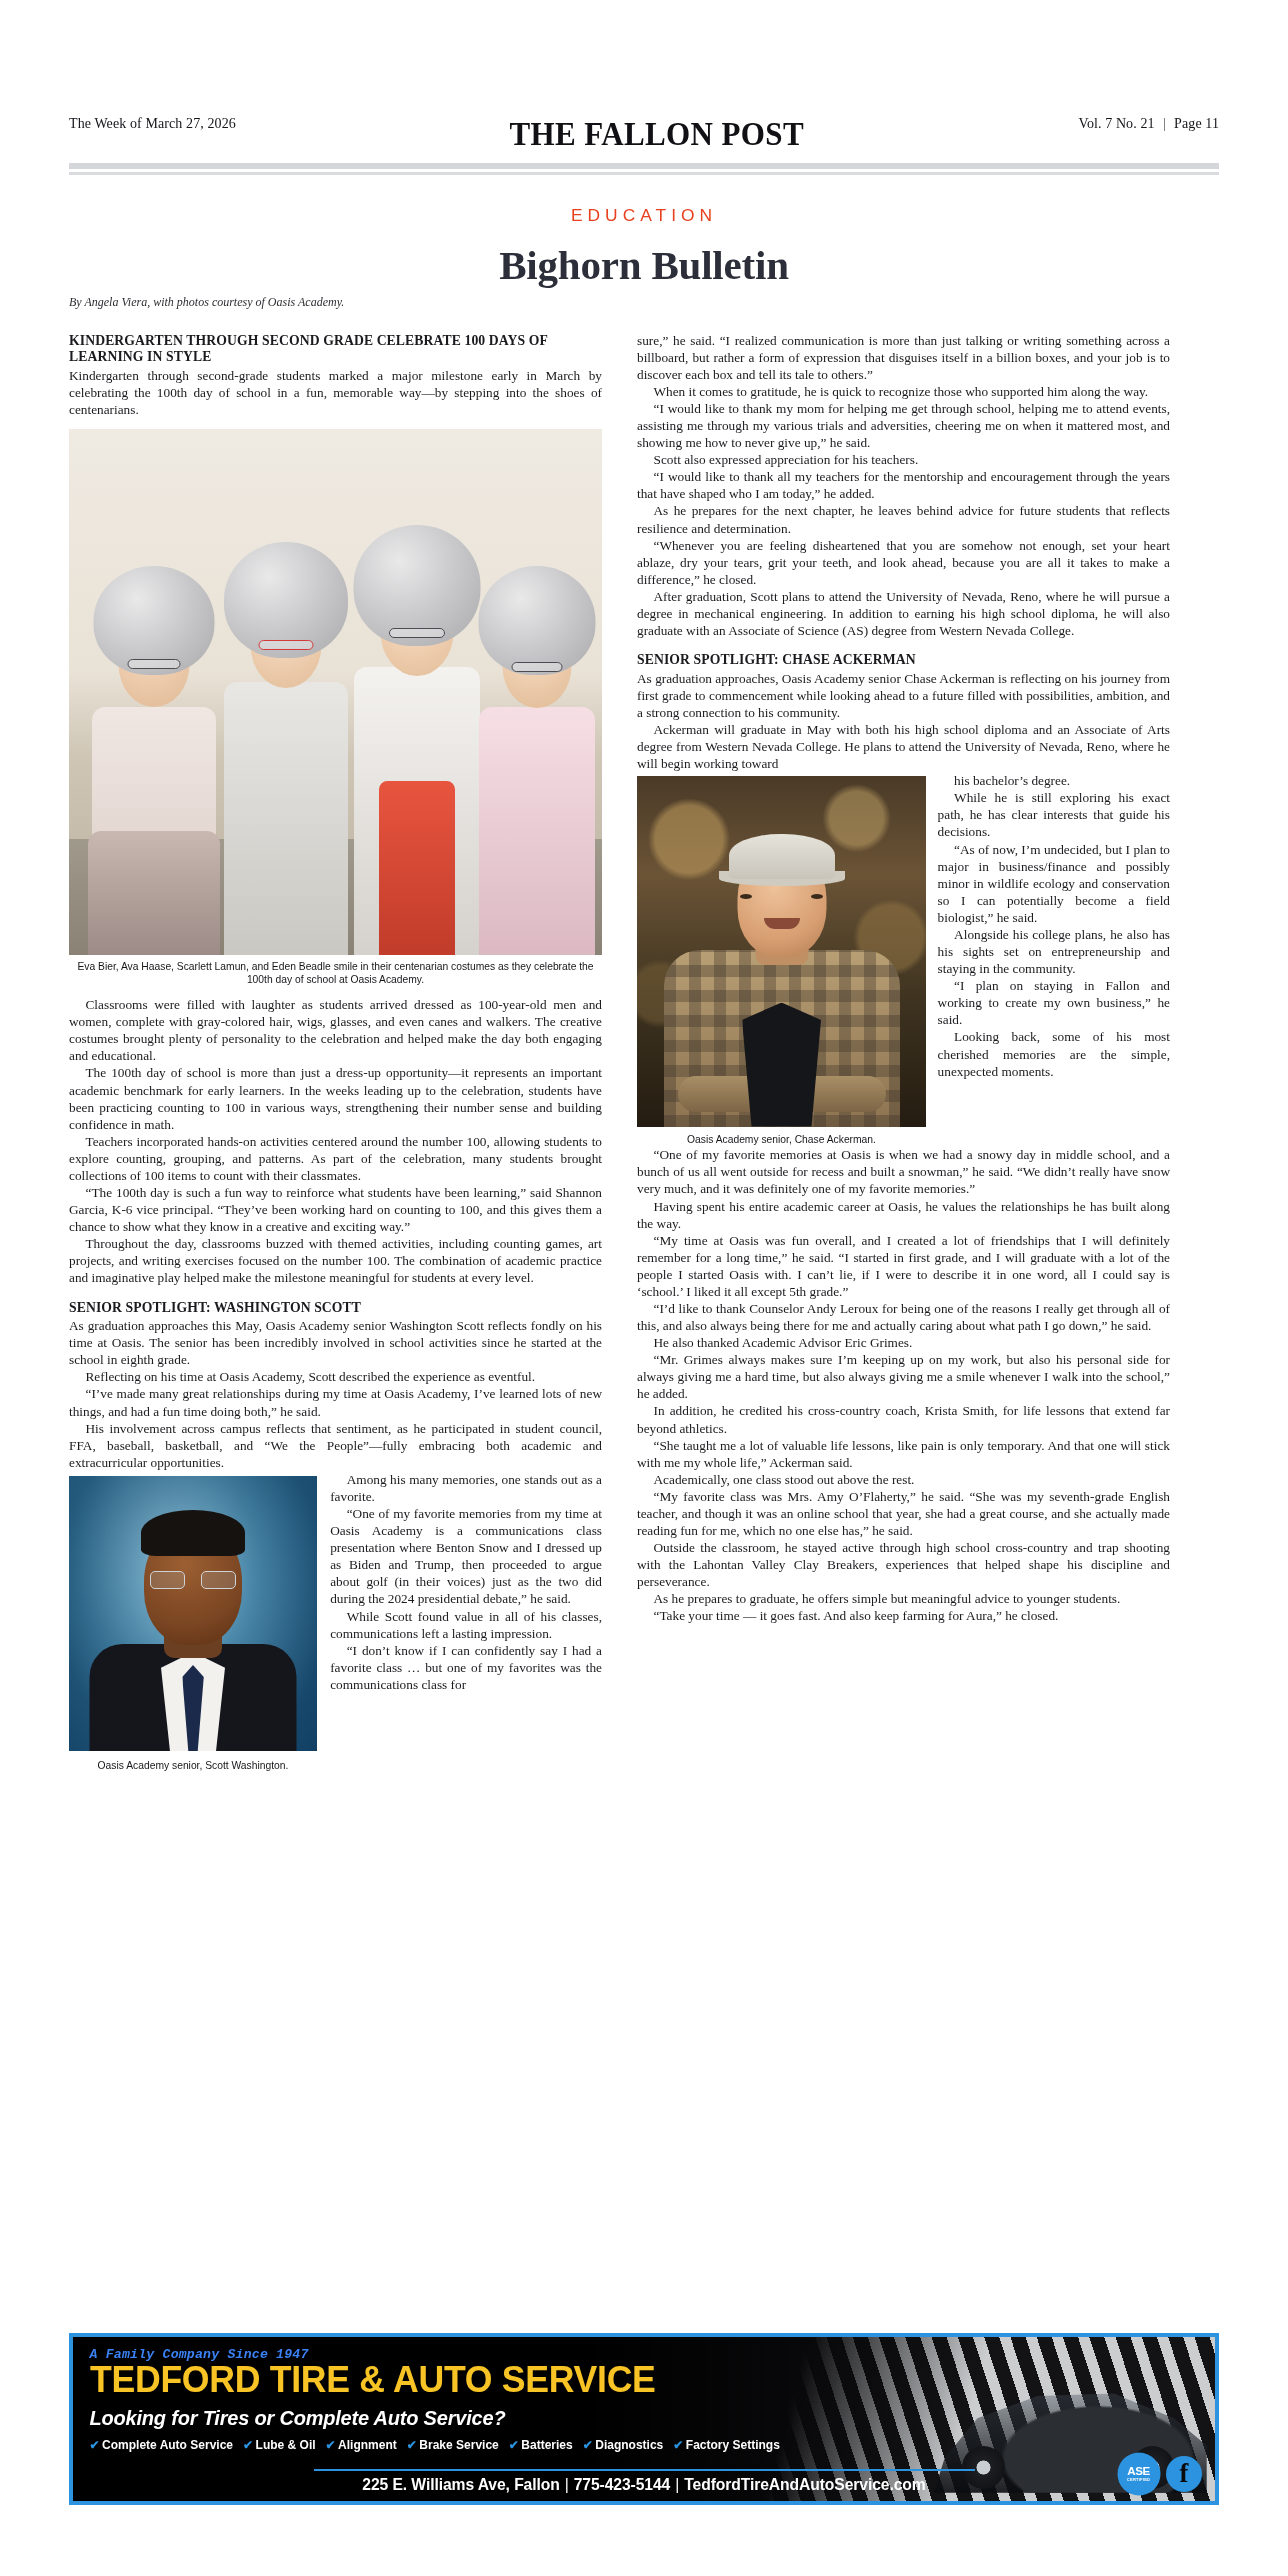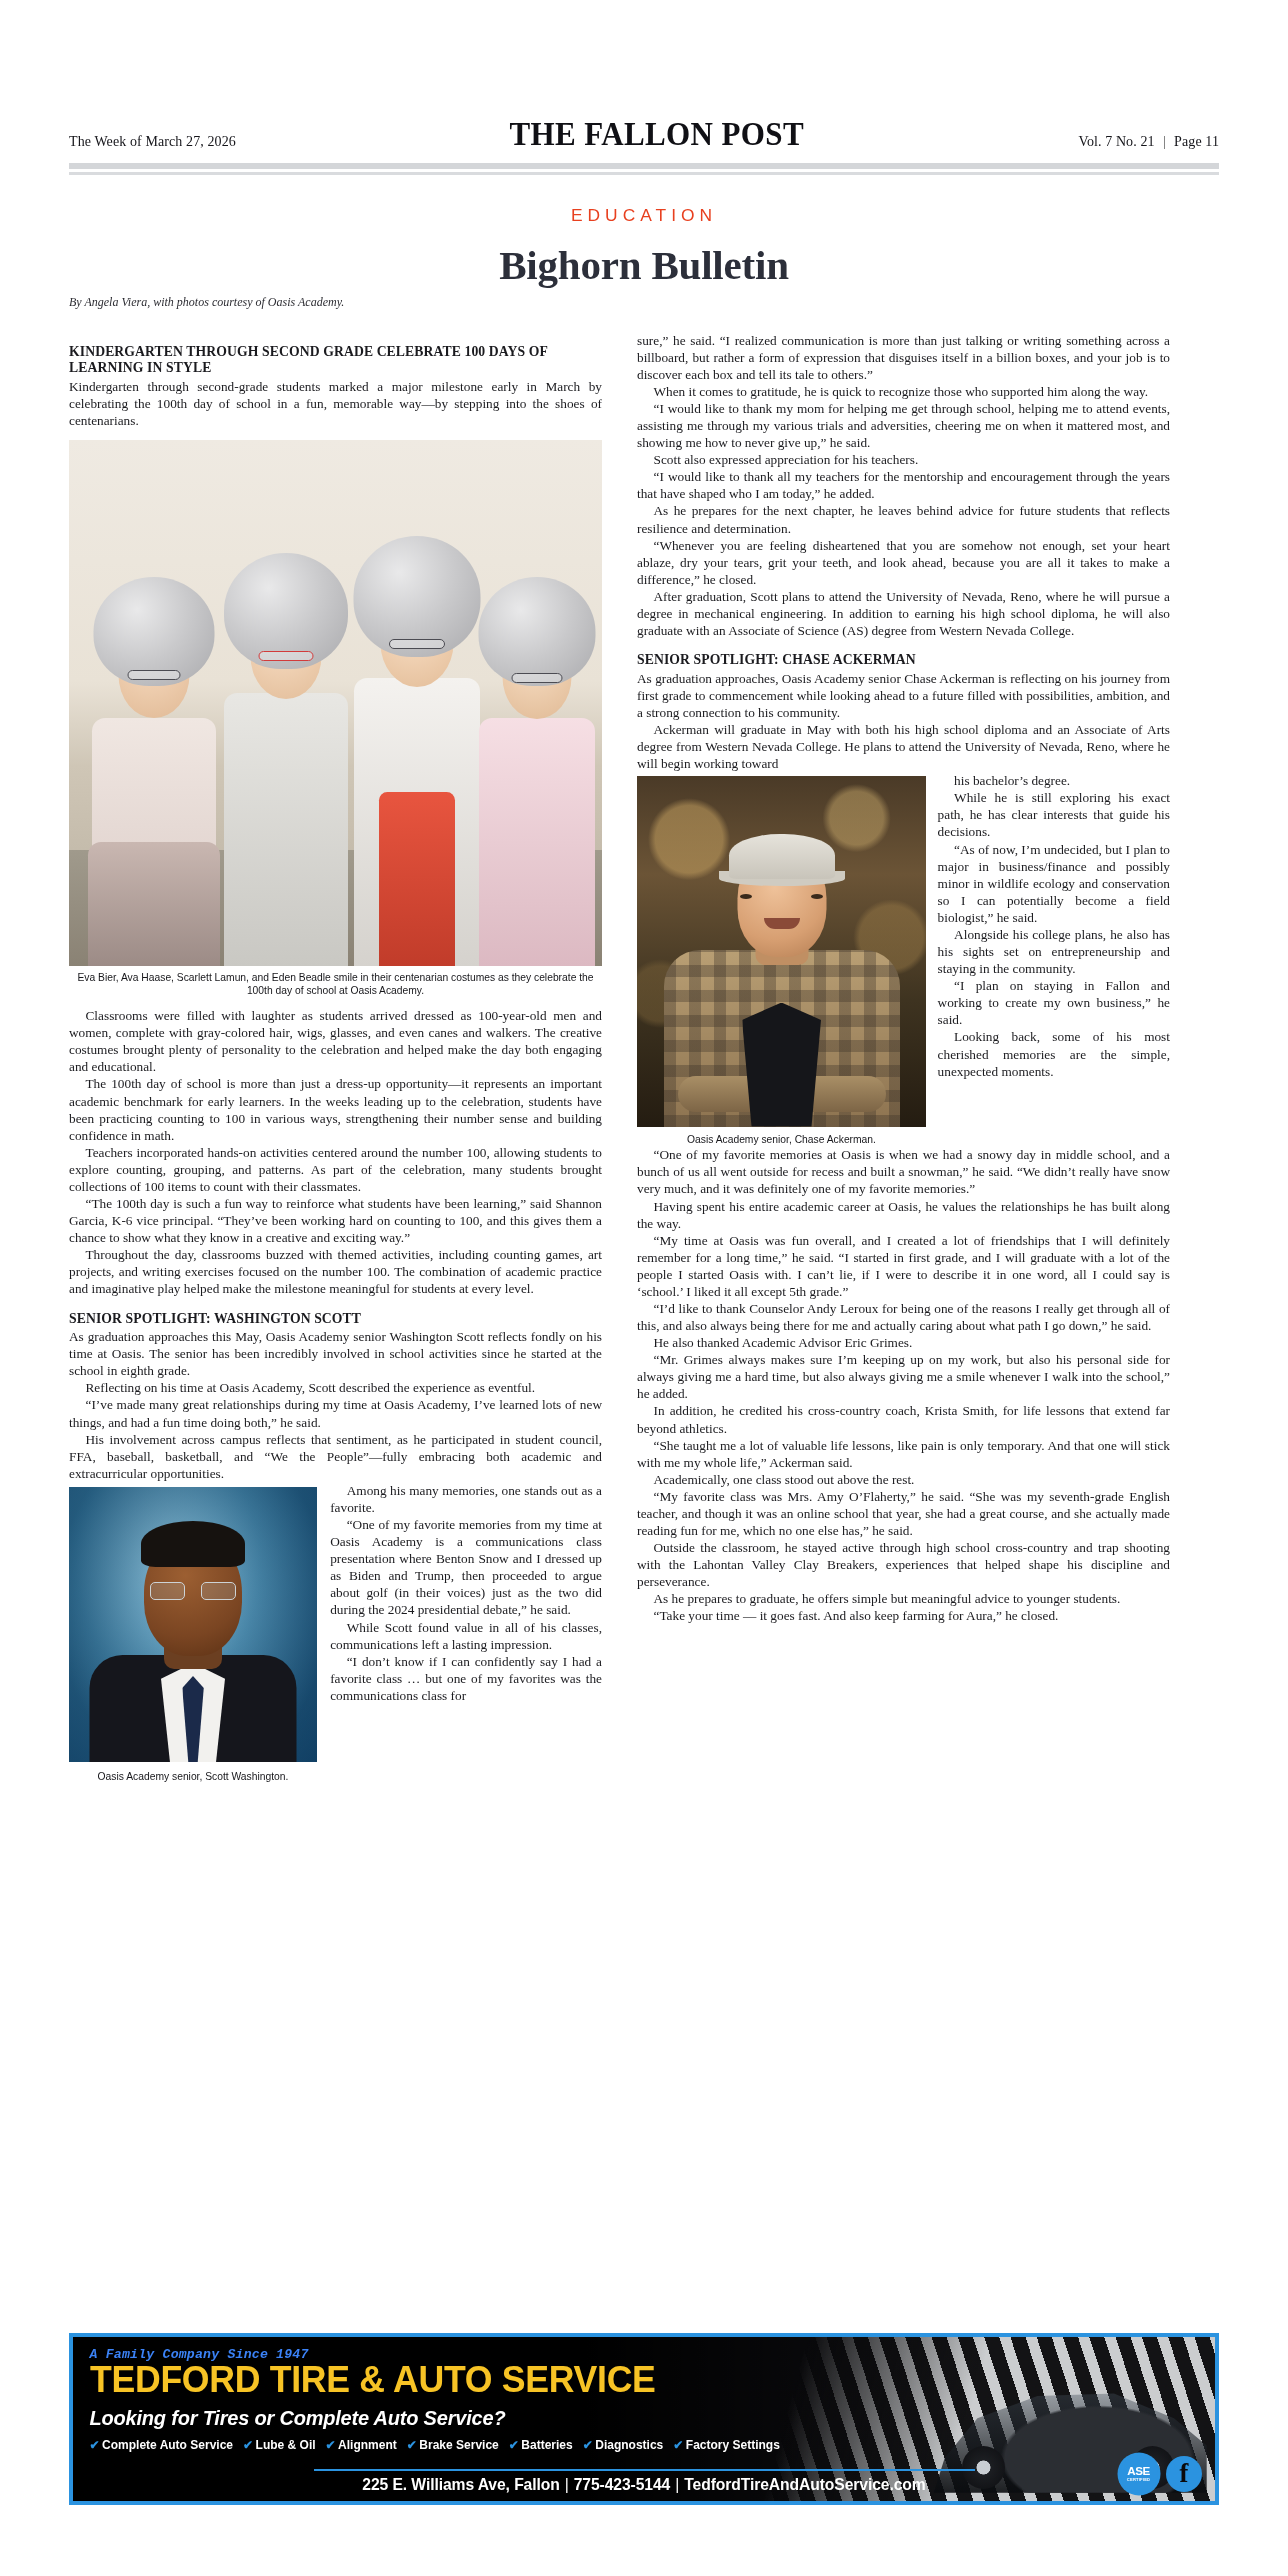--- a/index.html
+++ b/index.html
@@ -9,21 +9,21 @@
     height: 2576px;
     background: #ffffff;
     font-family: "Liberation Serif", serif;
     color: #1b1b1f;
     -webkit-font-smoothing: antialiased;
   }
   .page { position: relative; width: 1288px; height: 2576px; padding: 0 69px; }
 
   
   .masthead {
-    display:flex; align-items:flex-end; justify-content:space-between;
+    display:flex; justify-content:space-between;
     padding-top: 116px;
   }
   .masthead-left, .masthead-right {
     font-family: "Liberation Serif", serif;
     font-size: 14px; letter-spacing:0.1px; color:#15151a;
     padding-bottom: 3.3px; white-space: nowrap;
   }
   .masthead-right span.sep { display:inline-block; padding:0 8.3px; color:#555; }
   .masthead-title {
     font-family: "Liberation Serif", serif;
@@ -53,21 +53,21 @@
 
   
   .cols { display:flex; gap: 35px; margin-top: 21.5px; }
   .col { width: 533px; }
 
   h3.sec {
     font-family:"Liberation Serif", serif;
     font-weight:700; font-size: 13.7px; line-height:1.22;
     letter-spacing:0.1px; margin: 0 0 0.8px 0; text-transform:uppercase;
   }
-  h3.sec.tight { margin-top: 12px; }
+  h3.sec.tight { margin-top: 1px; }
   .spacer-sec { height: 13.2px; }
 
   p.body {
     margin: 0; font-size: 13.3px; line-height: 1.285;
     text-align: justify; text-indent: 0; hyphens:auto;
   }
   p.body + p.body { text-indent: 16.5px; }
   p.body.ind { text-indent: 16.5px; }
 
   

